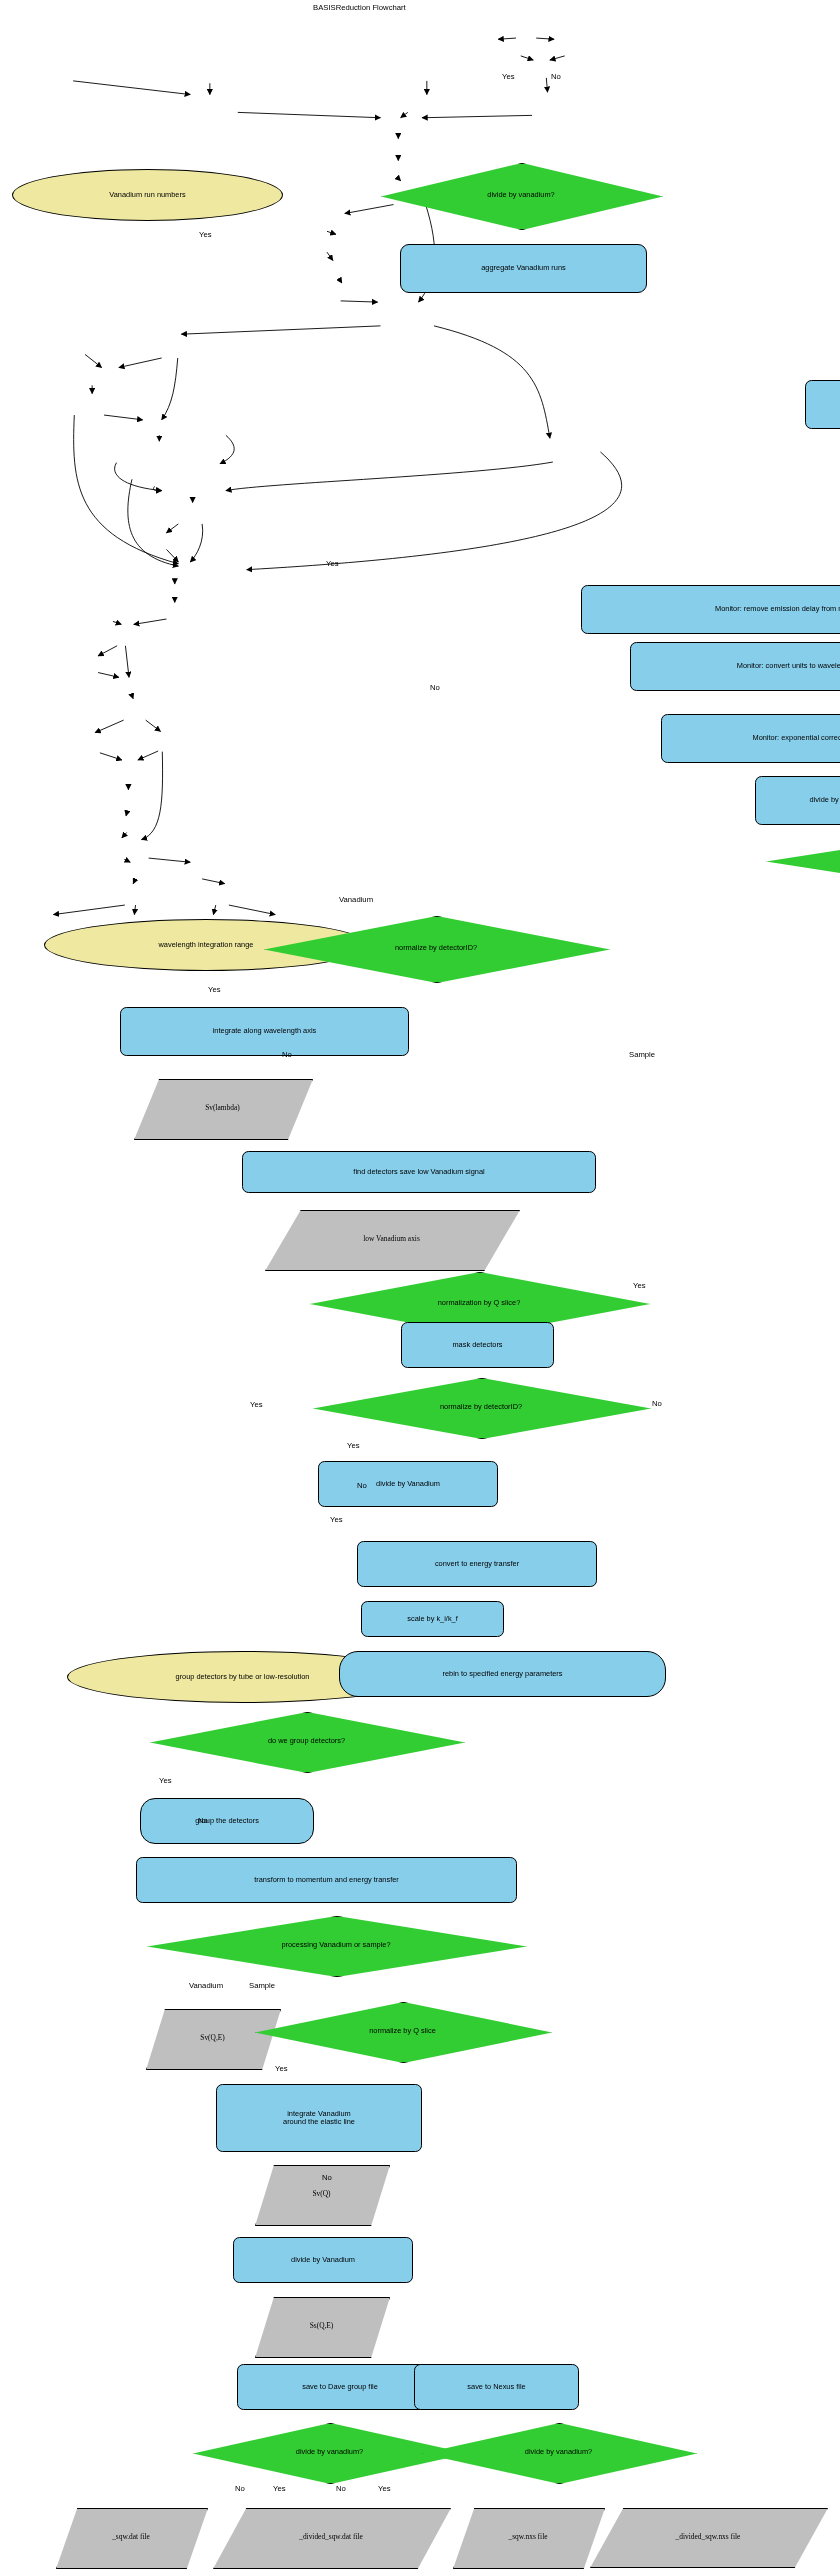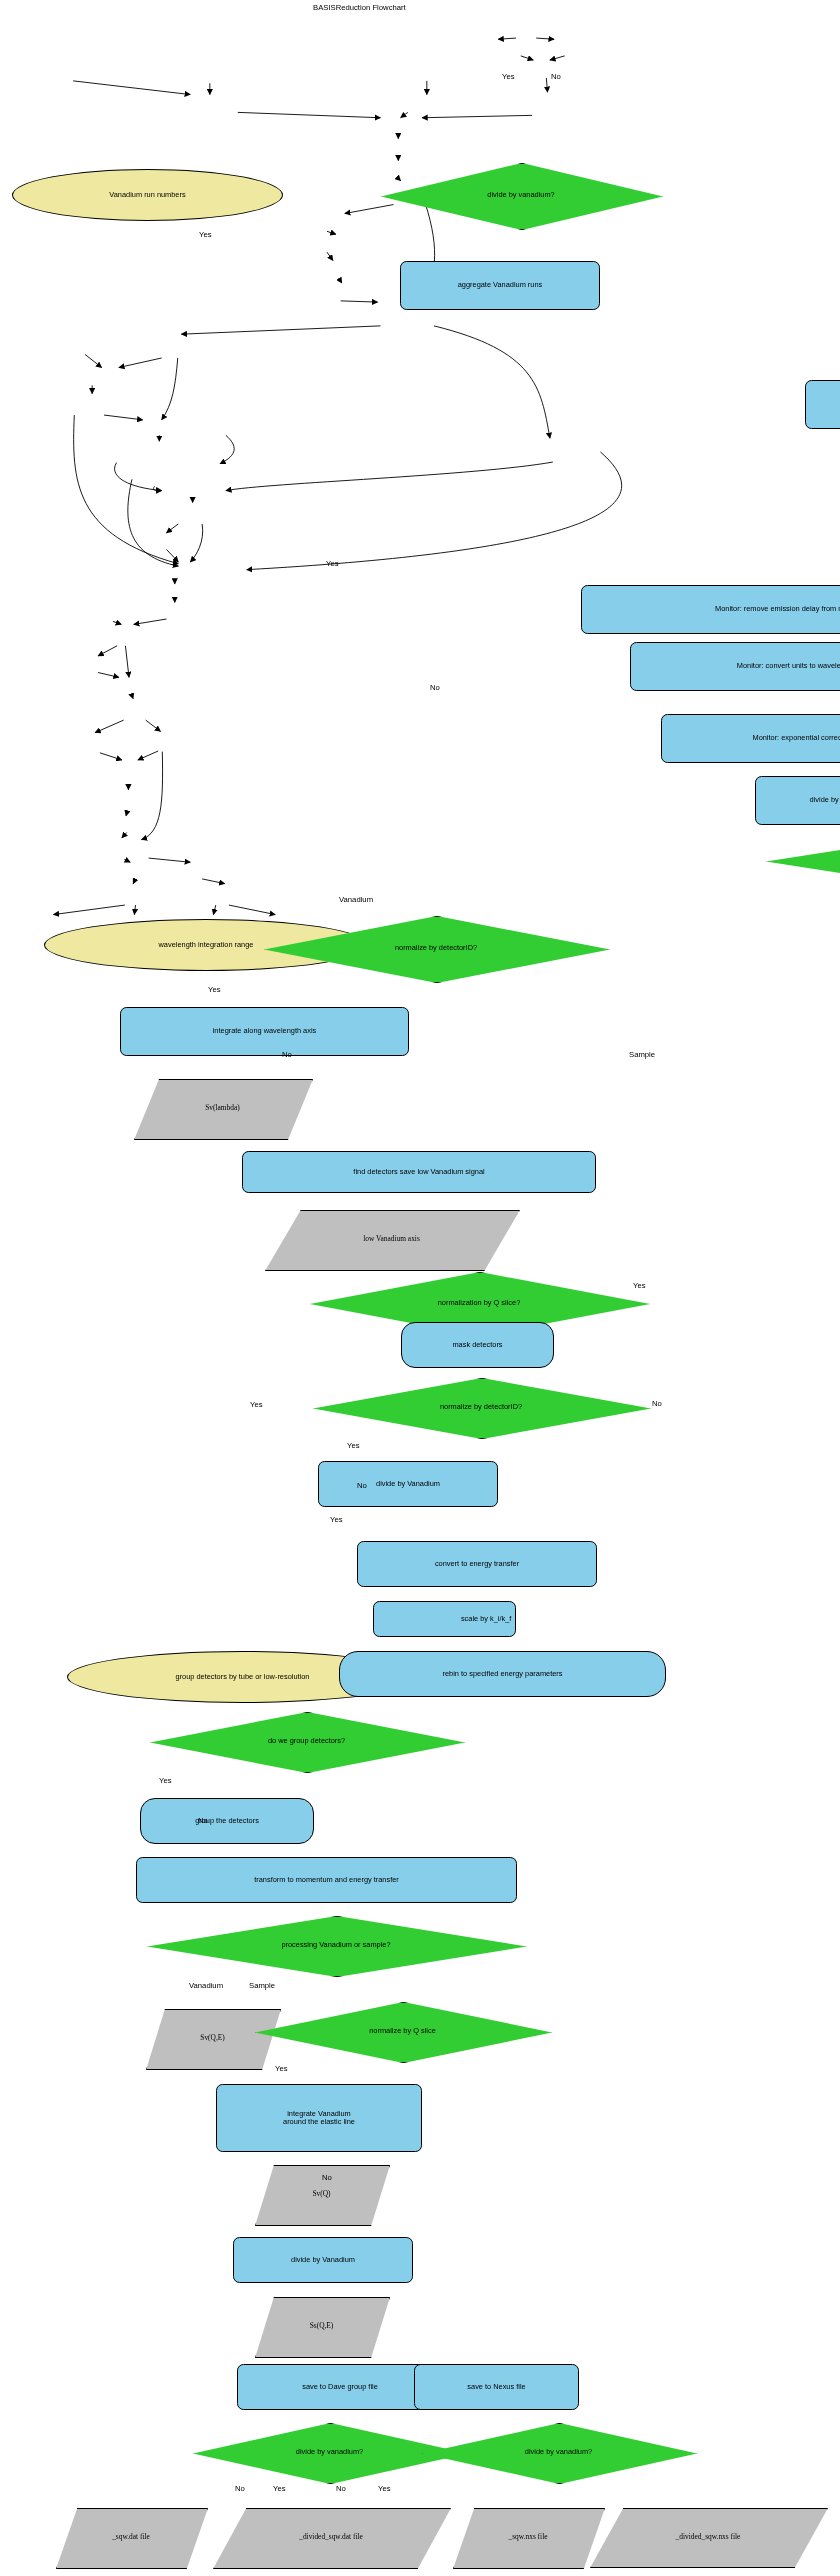--- a/index.html
+++ b/index.html
@@ -252,21 +252,21 @@
   <div id="chart-title" style="left: 313px; top: 3px;">BASISReduction Flowchart</div>
 
   <div id="nodes-layer">
       <div class="node n-input" style="left: 12px; top: 169px; width: 271px; height: 52px;">
         <span>Vanadium run numbers</span>
       </div>
       <div class="node n-decision" style="left: 381px; top: 163px; width: 280px; height: 65px;">
         <span class="dshape"></span>
         <span class="dlabel">divide by vanadium?</span>
       </div>
-      <div class="node n-process" style="left: 400px; top: 261px; width: 200px; height: 49px;">
+      <div class="node n-process" style="left: 400px; top: 244px; width: 247px; height: 49px; border-radius: 9px;">
         <span>aggregate Vanadium runs</span>
       </div>
       <div class="node n-process" style="left: 805px; top: 380px; width: 366px; height: 49px;"></div>
       <div class="node n-process" style="left: 581px; top: 585px; width: 425px; height: 49px;">
         <span>Monitor: remove emission delay from moderator</span>
       </div>
       <div class="node n-process" style="left: 630px; top: 642px; width: 332px; height: 49px;">
         <span>Monitor: convert units to wavelength</span>
       </div>
       <div class="node n-process" style="left: 661px; top: 714px; width: 284px; height: 49px;">
@@ -296,34 +296,34 @@
         <span>find detectors save low Vanadium signal</span>
       </div>
       <div class="node n-data" style="left: 265px; top: 1210px; width: 253px; height: 59px;">
         <span class="pshape"></span>
         <span class="plabel">low Vanadium axis</span>
       </div>
       <div class="node n-decision" style="left: 310px; top: 1272px; width: 338px; height: 62px; text-align: right;">
         <span class="dshape"></span>
         <span class="dlabel">normalization by Q slice?</span>
       </div>
-      <div class="node n-process" style="left: 401px; top: 1322px; width: 153px; height: 46px; border-radius: 14px;">
+      <div class="node n-process" style="left: 401px; top: 1322px; width: 153px; height: 46px;">
         <span>mask detectors</span>
       </div>
       <div class="node n-decision" style="left: 313px; top: 1378px; width: 336px; height: 59px;">
         <span class="dshape"></span>
         <span class="dlabel">normalize by detectorID?</span>
       </div>
       <div class="node n-process" style="left: 318px; top: 1461px; width: 180px; height: 46px;">
         <span>divide by Vanadium</span>
       </div>
       <div class="node n-process" style="left: 357px; top: 1541px; width: 240px; height: 46px;">
         <span>convert to energy transfer</span>
       </div>
-      <div class="node n-process" style="left: 373px; top: 1601px; width: 143px; height: 36px; justify-content: flex-end;">
+      <div class="node n-process" style="left: 361px; top: 1601px; width: 143px; height: 36px;">
         <span>scale by k_i/k_f</span>
       </div>
       <div class="node n-input" style="left: 67px; top: 1651px; width: 351px; height: 52px;">
         <span>group detectors by tube or low-resolution</span>
       </div>
       <div class="node n-process" style="left: 339px; top: 1651px; width: 327px; height: 46px; border-radius: 19px;">
         <span>rebin to specified energy parameters</span>
       </div>
       <div class="node n-decision" style="left: 150px; top: 1712px; width: 313px; height: 59px;">
         <span class="dshape"></span>

